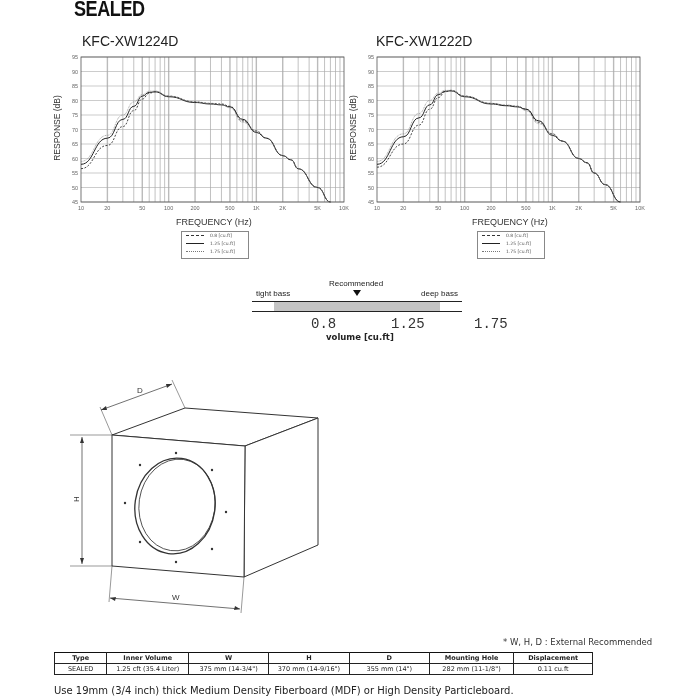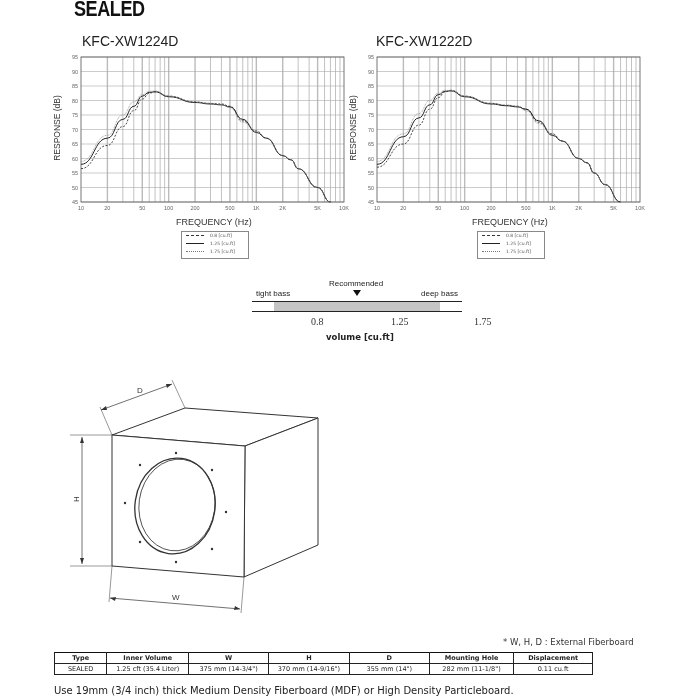--- a/index.html
+++ b/index.html
@@ -2,21 +2,21 @@
 <html><head>
 <meta charset="utf-8">
 <style>
   html,body{margin:0;padding:0;background:#fff;}
   body{width:700px;height:700px;position:relative;overflow:hidden;font-family:"DejaVu Sans",sans-serif;color:#222;}
   .abs{position:absolute;}
   .title{left:74px;top:-4px;font-family:"Liberation Sans",sans-serif;font-weight:bold;font-size:22px;letter-spacing:-0.5px;transform:scaleX(0.82);transform-origin:left top;color:#111;}
   .model{font-family:"Liberation Sans",sans-serif;font-size:14px;color:#222;}
   svg text{font-family:"Liberation Sans",sans-serif;}
   .vol-label{font-family:Liberation Sans, sans-serif;font-size:8px;color:#222;}
-  .vol-tick{font-family:Liberation Serif, serif;font-size:10px;color:#333;padding-left:43px;}
+  .vol-tick{font-family:Liberation Mono, monospace;font-size:14px;color:#333;padding-left:43px;}
   .vol-axis{font-family:"DejaVu Sans",sans-serif;font-size:8.5px;font-weight:bold;color:#222;}
   .note{font-family:"DejaVu Sans",sans-serif;font-size:8.5px;color:#333;}
   table.spec{position:absolute;left:54px;top:652px;width:539px;border-collapse:collapse;font-family:"DejaVu Sans",sans-serif;font-size:6.5px;}
   table.spec th,table.spec td{border:1px solid #222;text-align:center;padding:0;height:10px;line-height:10px;}
   table.spec th{font-weight:bold;}
   table.spec tr.hdr th{border-top:1.5px solid #111;}
   .footer{left:54px;top:685px;font-family:"DejaVu Sans",sans-serif;font-size:10px;color:#222;}
 </style>
 </head>
 <body>
@@ -238,21 +238,21 @@
       <circle cx="176" cy="562" r="1.2"></circle>
       <circle cx="140" cy="542" r="1.2"></circle>
     <circle cx="125" cy="503" r="1.2"></circle>
       <circle cx="140" cy="465" r="1.2"></circle>
   </g>
   <text x="137" y="393" font-size="8" fill="#333">D</text>
   <text x="79" y="502" font-size="8" fill="#333" transform="rotate(-90 79 502)">H</text>
   <text x="172" y="600" font-size="8" fill="#333">W</text>
 </svg>
 
-<div class="abs note" style="left:503px;top:637px;">* W, H, D : External Fiberboard</div>
+<div class="abs note" style="left:503px;top:637px;">* W, H, D : External Recommended</div>
 
 <table class="spec">
   <colgroup>
     <col style="width:61px">
       <col style="width:100px">
       <col style="width:101px">
       <col style="width:101px">
       <col style="width:101px">
       <col style="width:101px">
       <col style="width:88px">

